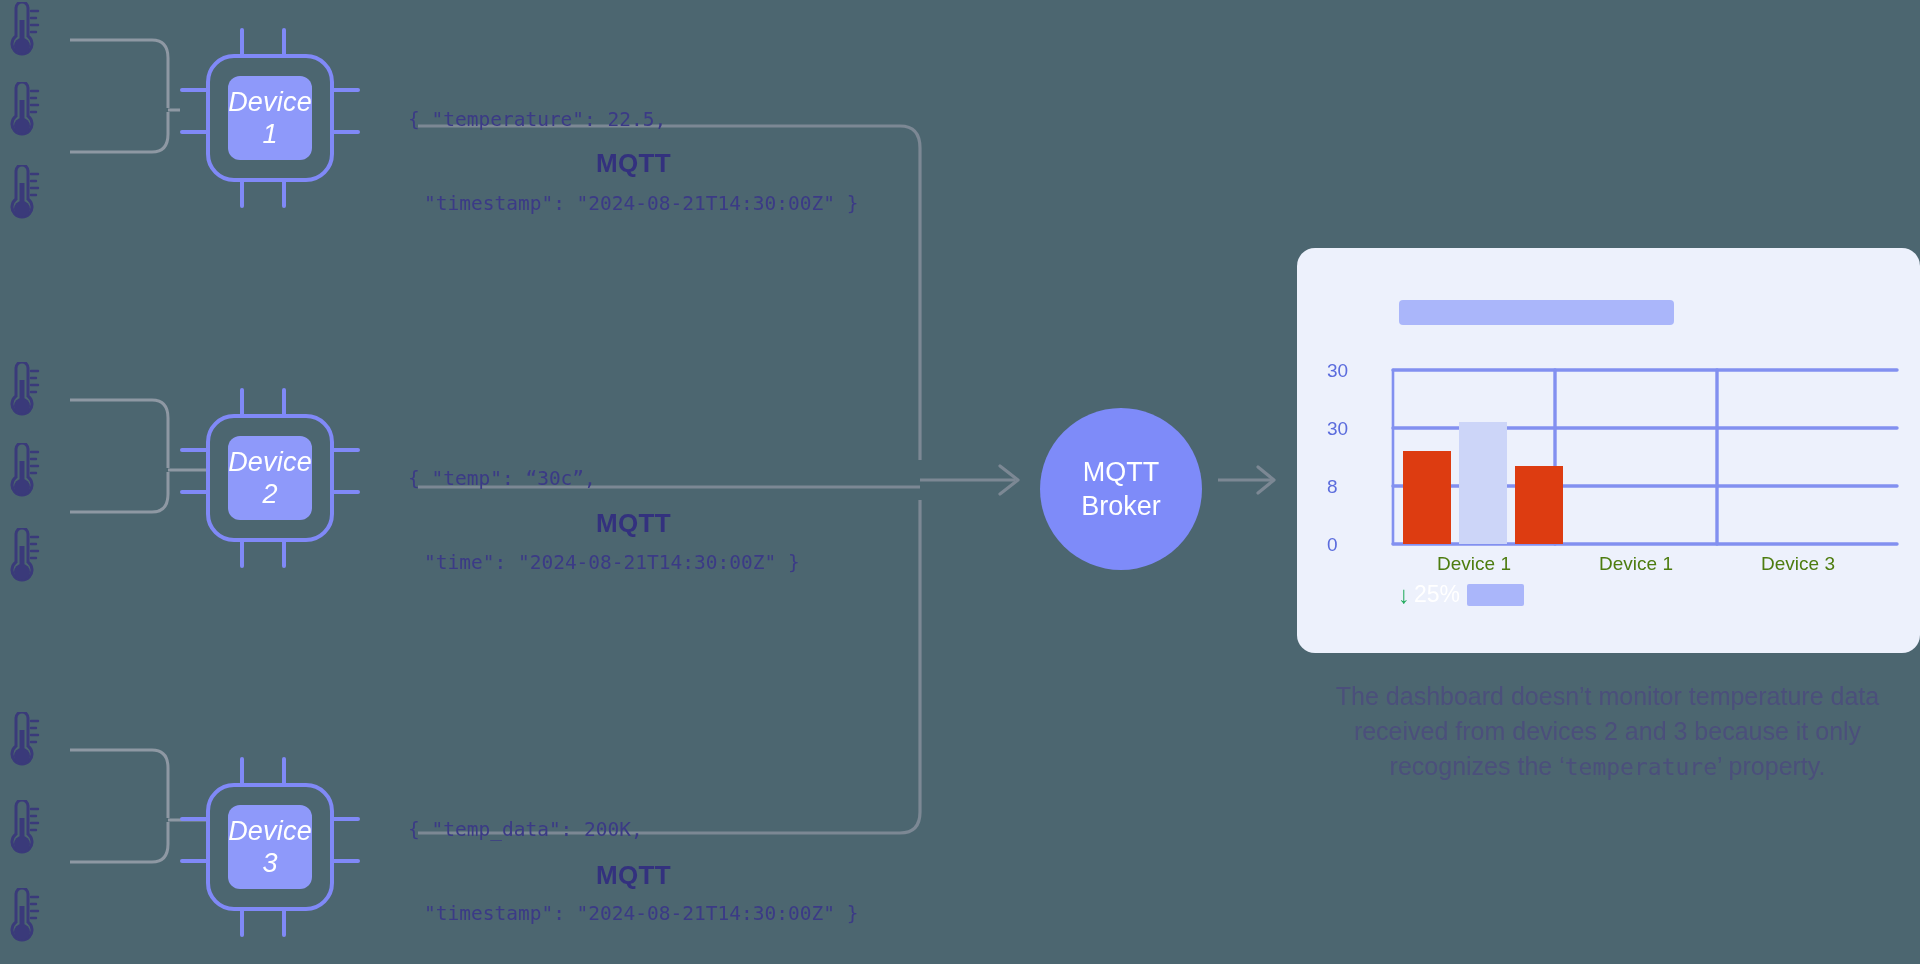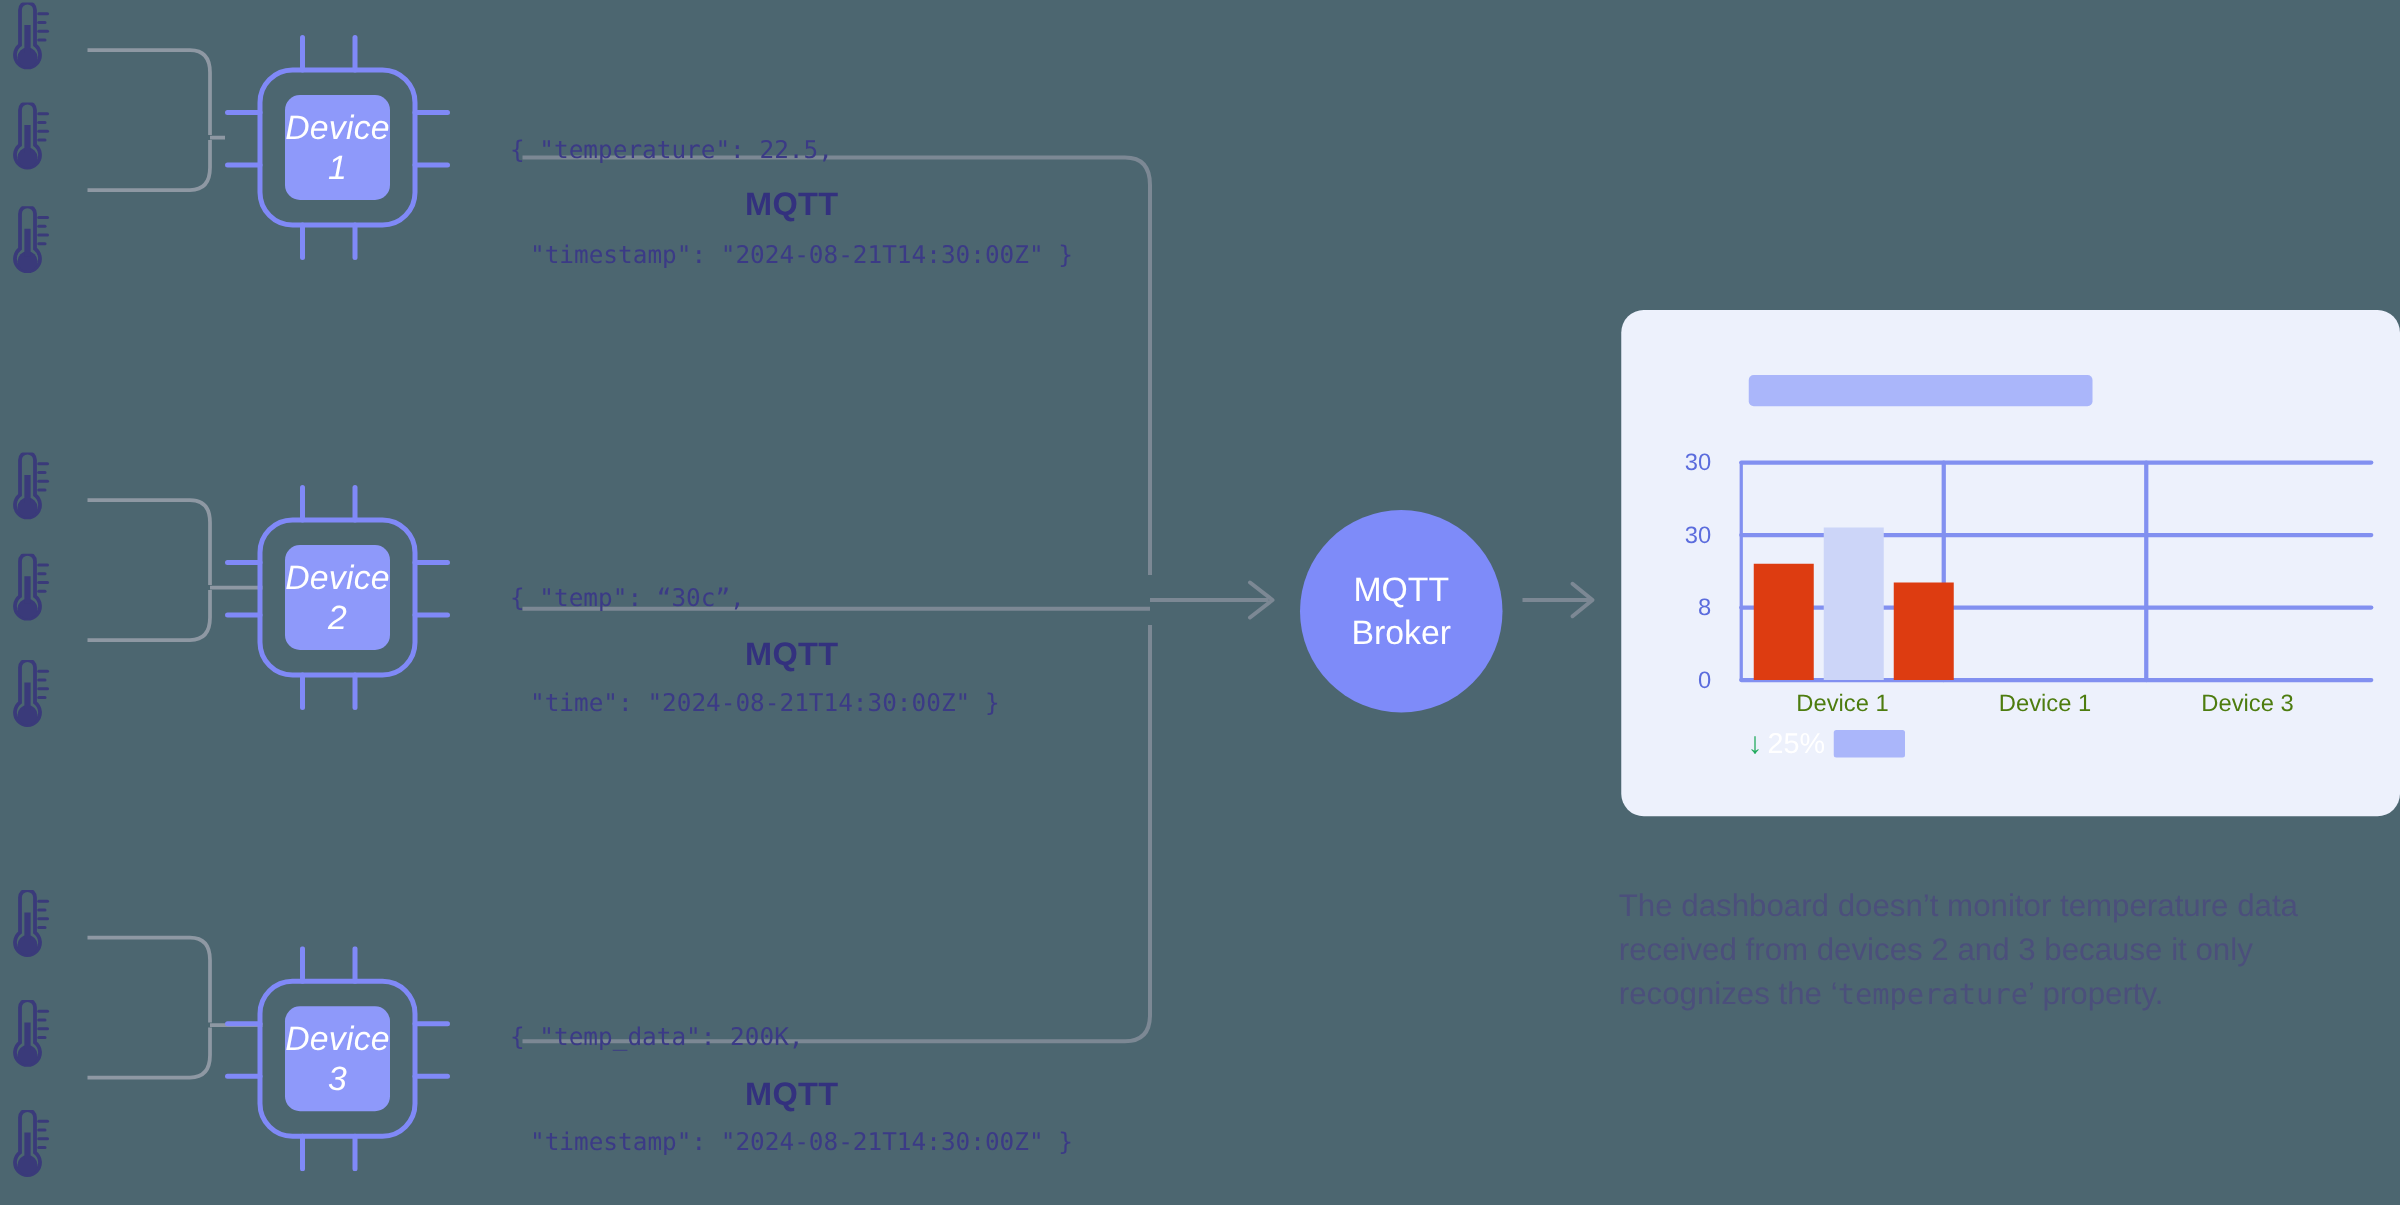--- a/index.html
+++ b/index.html
@@ -65,37 +65,37 @@
     background: #edf1fc; border-radius: 18px;
   }
   .card-title-bar {
     position: absolute; left: 102px; top: 52px;
     width: 275px; height: 25px; border-radius: 4px;
     background: #aab6fa;
   }
   .chart { position: absolute; left: 0; top: 100px; width: 623px; height: 215px; }
   .chart svg { display: block; }
   .axis-tick {
-    position: absolute; text-align: right; width: 42px;
+    position: absolute; width: 42px;
     color: #5b6cdd; font-size: 19px;
   }
   .cat-label {
     position: absolute; text-align: center; width: 150px;
     color: #4d7c0f; font-size: 19px;
   }
   .delta { position: absolute; left: 1398px; top: 581px; display: flex; align-items: center; gap: 4px; }
   .delta-arrow { color: #23ab5e; font-size: 24px; line-height: 24px; }
   .delta-pct { color: #ffffff; font-size: 23px; }
   .delta-bar { width: 57px; height: 22px; background: #aab6fa; border-radius: 2px; margin-left: 3px; }
 
   
   .caption {
-    position: absolute; left: 1295px; top: 708px; width: 625px;
+    position: absolute; left: 1295px; top: 679px; width: 625px;
     color: #4b4a7e; font-size: 25px; line-height: 35px;
-    text-align: left; opacity: .82;
+    text-align: center; opacity: .82;
   }
   .caption code {
     font-family: "DejaVu Sans Mono", "Liberation Mono", monospace;
     font-size: 23px;
   }
 </style>
 </head>
 <body>
 
 <div id="stage">

